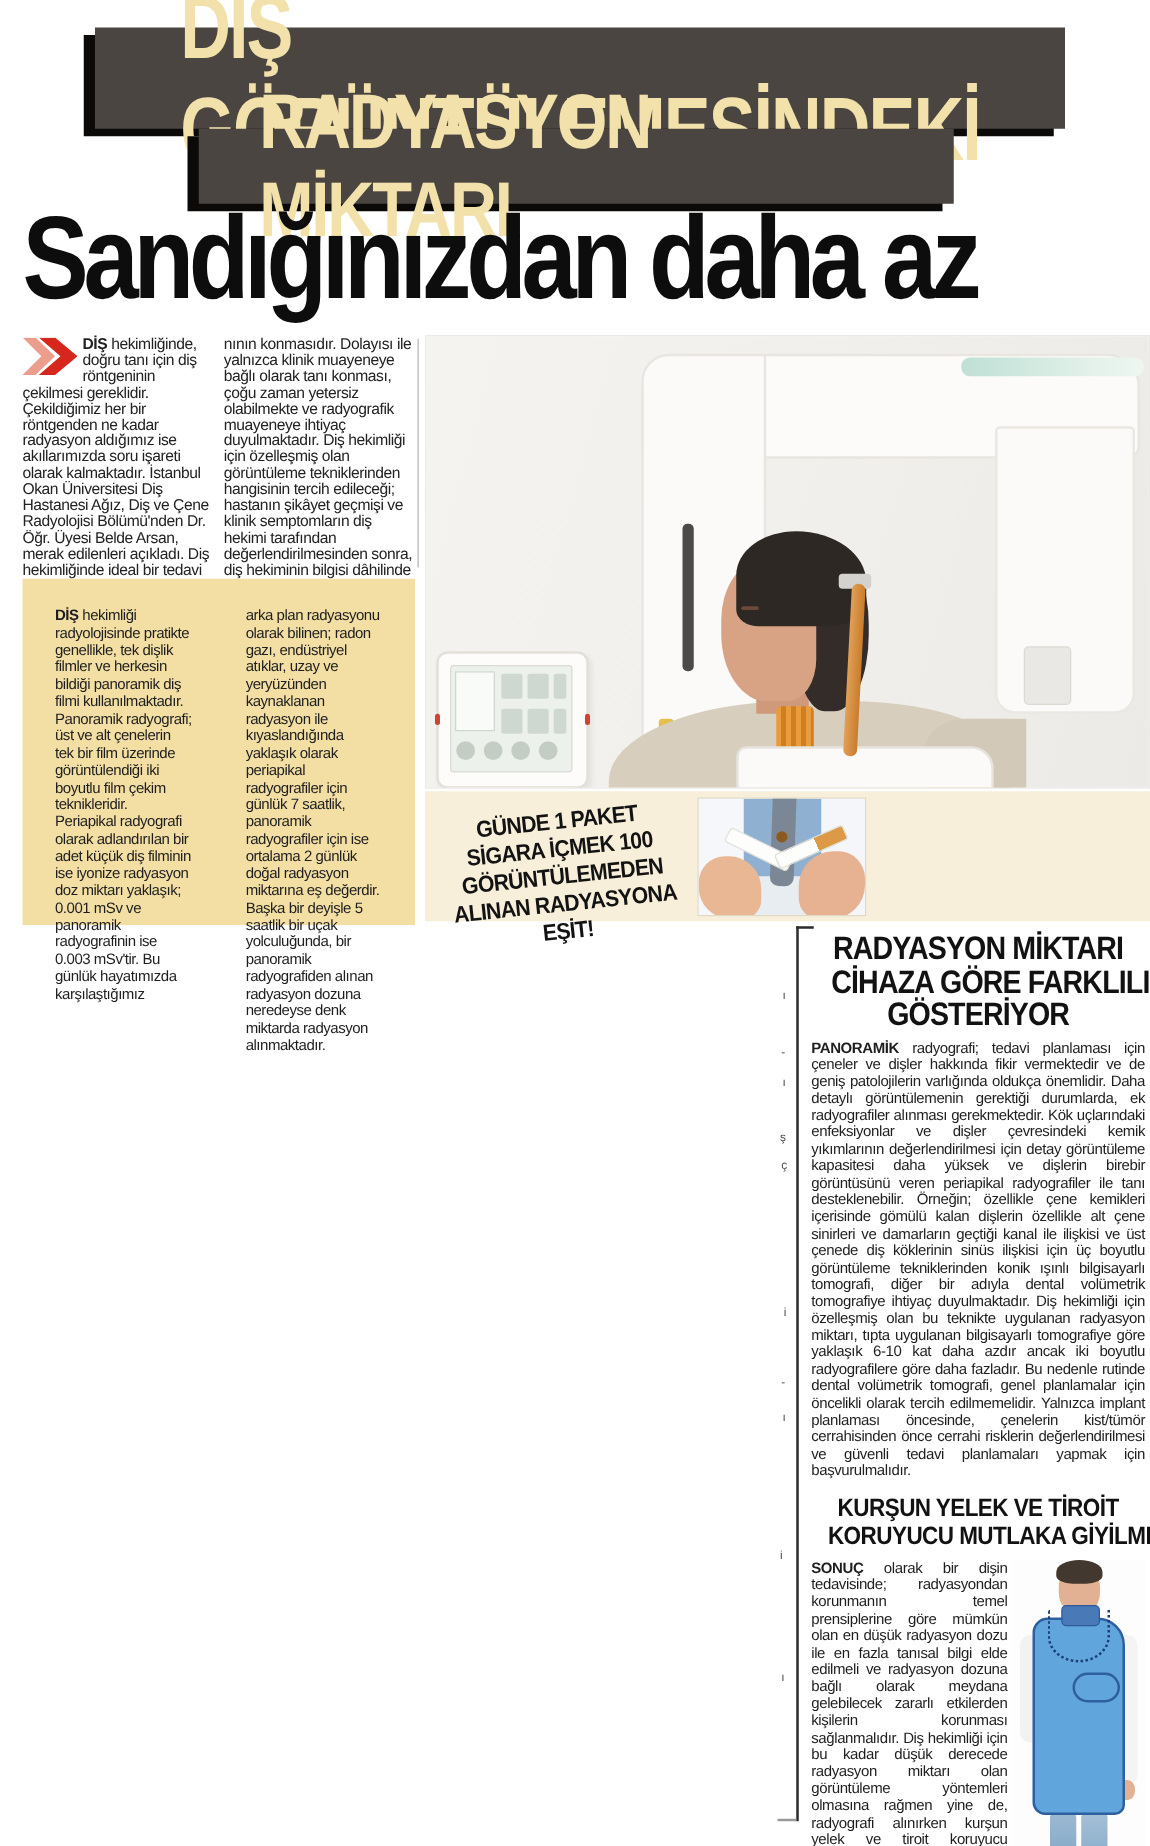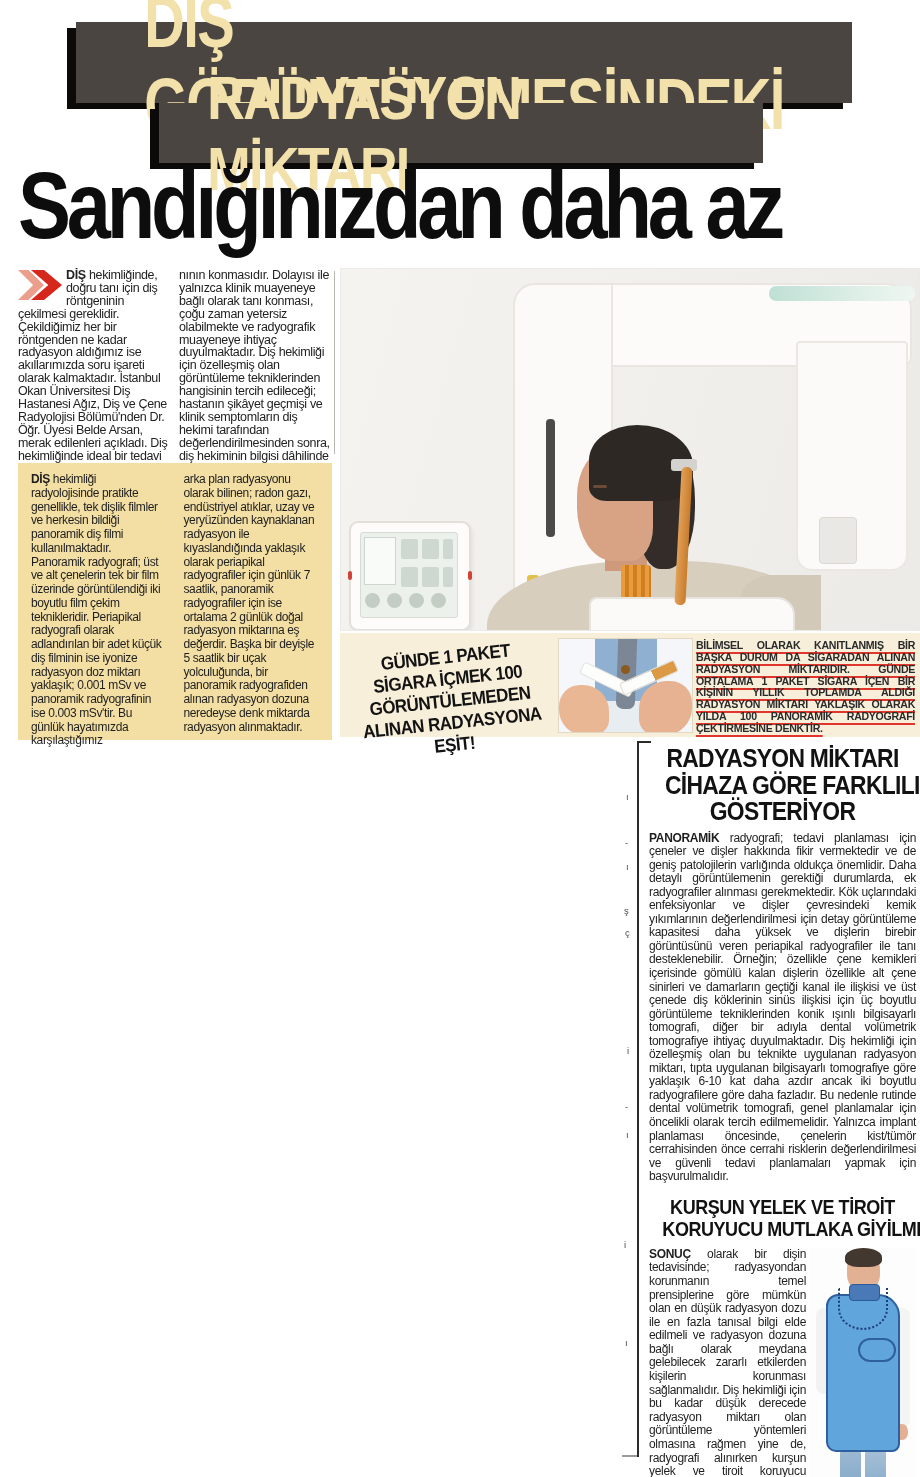--- a/index.html
+++ b/index.html
@@ -34,21 +34,21 @@
             clip-path:polygon(0 0,42% 0,100% 50%,42% 100%,0 100%,56% 50%);}
   .vrule{position:absolute;left:334px;top:271px;width:1px;height:183px;background:#b9b6b2;}
 
   
   .ybox{position:absolute;left:18px;top:463px;width:314px;height:277px;background:#f3dfa4;
         box-sizing:border-box;padding:6px 9px 6px 9px;}
   .ybox h2{margin:0 0 5px 0;text-align:center;font-size:21.5px;line-height:23.5px;font-weight:900;
            letter-spacing:-.5px;color:#121212;}
   .ybox h2 .sqz{transform:scaleX(.88);transform-origin:center;white-space:normal;display:block;}
   .ycols{display:flex;gap:9px;}
-  .ycols p{margin:4px;width:144px;font-size:12px;line-height:13.75px;letter-spacing:-.38px;color:#1e1e1e;}
+  .ycols p{margin:17px;width:144px;font-size:12px;line-height:13.75px;letter-spacing:-.38px;color:#1e1e1e;}
 
   
   .photo{position:absolute;left:340px;top:268px;width:580px;height:363px;overflow:hidden;
          background:linear-gradient(105deg,#f4f3f0 0%,#f1efec 55%,#eceae6 100%);border:1px solid #eceae6;box-sizing:border-box;}
   .photo div{position:absolute;}
   .m-beam{left:172px;top:14px;width:395px;height:80px;background:#fcfbf9;border:2px solid #e9e6e1;
           border-radius:34px 26px 10px 10px;}
   .m-glass{left:428px;top:17px;width:146px;height:15px;border-radius:7px;
            background:linear-gradient(90deg,#bfe0d5,#e2f1ea 70%,#eef6f1);}
   .m-colL{left:172px;top:14px;width:96px;height:348px;background:#fbfaf8;border:2px solid #e9e6e1;
@@ -229,21 +229,20 @@
       <div class="cg-coatL"></div>
         <div class="cg-coatR"></div>
       <div class="cg-shirt"></div>
         <div class="cg-tie"></div>
       <div class="cg-cigL"></div>
       <div class="cg-cigR"></div>
       <div class="cg-break"></div>
       <div class="cg-handL"></div>
       <div class="cg-handR"></div>
     </div>
-    <p class="strip-text">BİLİMSEL OLARAK KANITLANMIŞ BİR BAŞKA DURUM DA SİGARADAN ALINAN RADYASYON MİKTARIDIR. GÜNDE ORTALAMA 1 PAKET SİGARA İÇEN BİR KİŞİNİN YILLIK TOPLAMDA ALDIĞI RADYASYON MİKTARI YAKLAŞIK OLARAK YILDA 100 PANORAMİK RADYOGRAFİ ÇEKTİRMESİNE DENKTİR.</p>
   </div>
 
   <div class="brline"></div>
   <div class="brtick-t"></div>
   <div class="brtick-b"></div>
   <span class="frag fg0">ı</span>
   <span class="frag fg1">-</span>
   <span class="frag fg2">ı</span>
   <span class="frag fg3">ş</span>
   <span class="frag fg4">ç</span>

